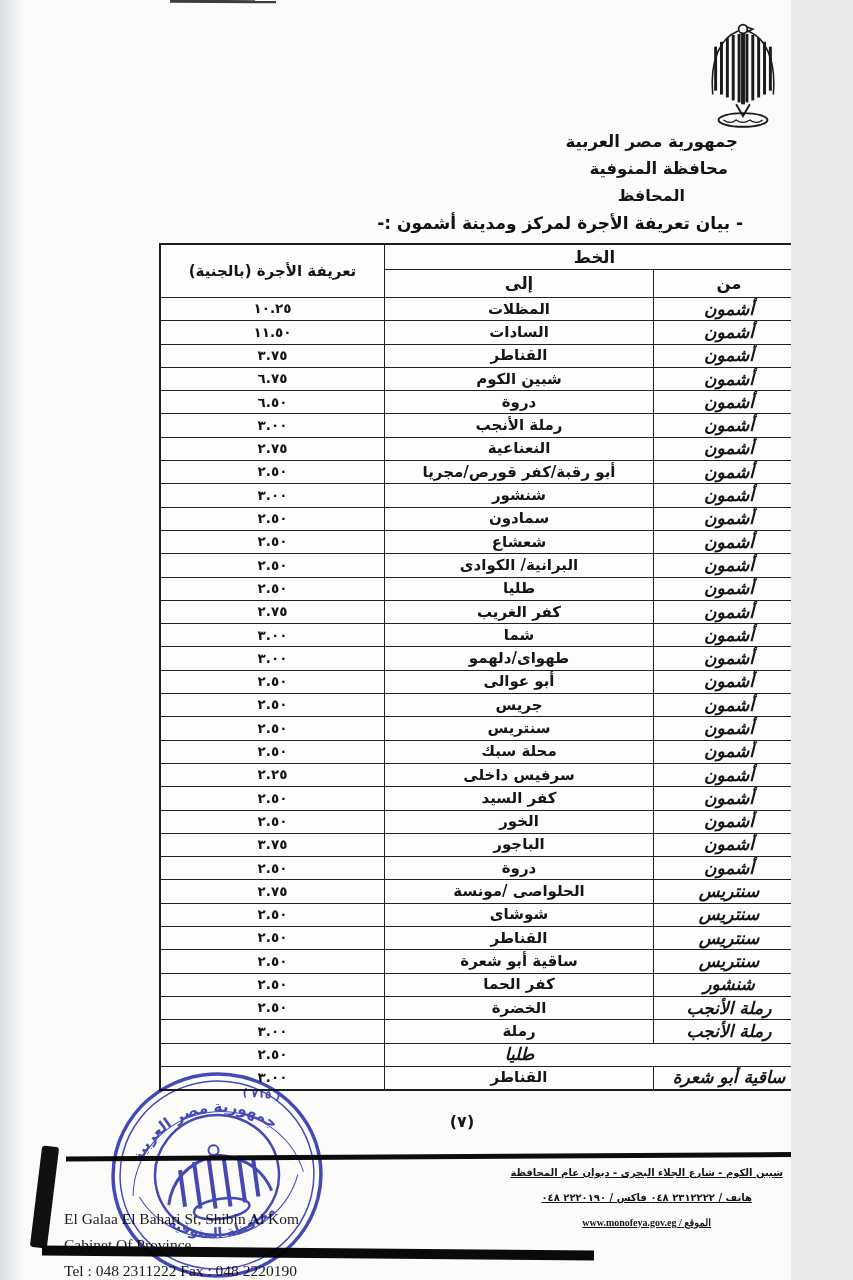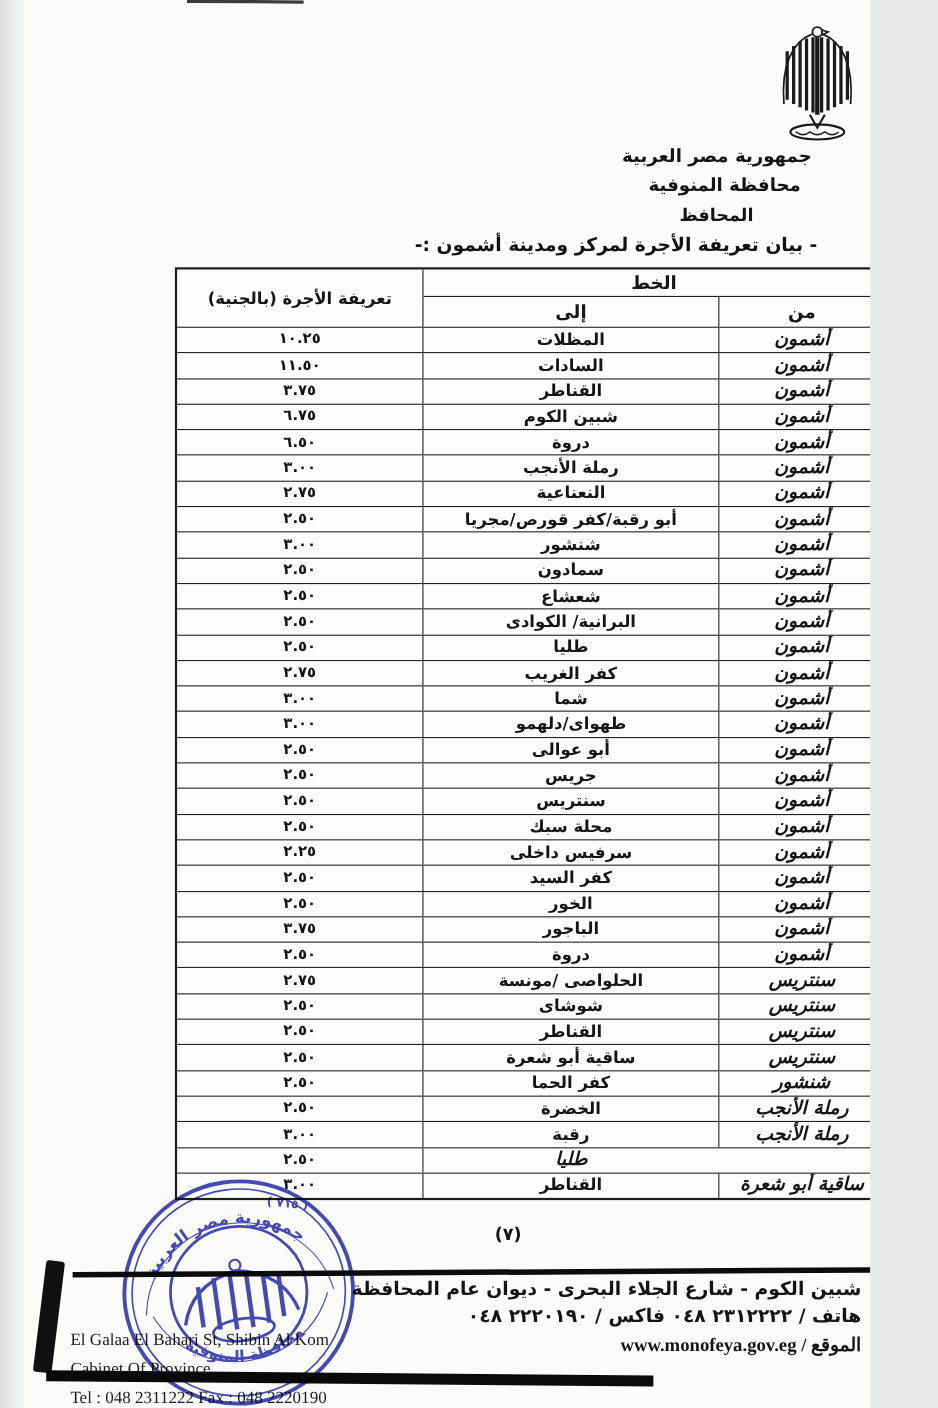--- a/index.html
+++ b/index.html
@@ -48,22 +48,22 @@
         direction:rtl; font-weight:700; line-height:1; }
   .td-fare { border-right:1.6px solid #232323; font-size:13.5px; letter-spacing:.5px; }
   .td-to   { border-right:1.6px solid #232323; font-size:15px; }
   .td-from { font-size:17px;font-style:italic; }
 
   
   .pageno { position:absolute; left:412px; top:1112px; width:100px; text-align:center;
     font-size:16px; font-weight:700; direction:rtl; }
   .footer-en { position:absolute; left:64px; top:1206px; z-index:5;
     font-family:"Liberation Serif", serif; font-size:15.5px; color:#1b1b1b; line-height:26px; }
-  .footer-ar { position:absolute; right:8px; top:1160px; direction:rtl; text-align:right;
-    font-size:17px; font-weight:700; line-height:25px; color:#141414; }
+  .footer-ar { position:absolute; right:8px; top:1160px; direction:rtl; text-align:center;
+    font-size:10px; font-weight:700; line-height:25px; color:#141414;text-decoration:underline; }
   .footer-ar .url { font-family:"Liberation Serif", serif; font-weight:700; }
 
   
   .stamp { position:absolute; left:103px; top:1066px; width:228px; height:218px;
     z-index:30; mix-blend-mode:multiply; opacity:.88; transform:rotate(-8deg); }
 </style>
 </head>
 <body>
 
 <div class="page">
@@ -262,21 +262,21 @@
         <div class="td td-to">كفر الحما</div>
         <div class="td td-from">شنشور</div>
       </div>
         <div class="tr">
         <div class="td td-fare">٢.٥٠</div>
         <div class="td td-to">الخضرة</div>
         <div class="td td-from">رملة الأنجب</div>
       </div>
         <div class="tr">
         <div class="td td-fare">٣.٠٠</div>
-        <div class="td td-to">رقبة</div>
+        <div class="td td-to">رملة</div>
         <div class="td td-from">رملة الأنجب</div>
       </div>
         <div class="tr">
         <div class="td td-fare">٢.٥٠</div>
         <div class="td td-from">طليا</div>
       </div>
         <div class="tr">
         <div class="td td-fare">٣.٠٠</div>
         <div class="td td-to">القناطر</div>
         <div class="td td-from">ساقية أبو شعرة</div>

